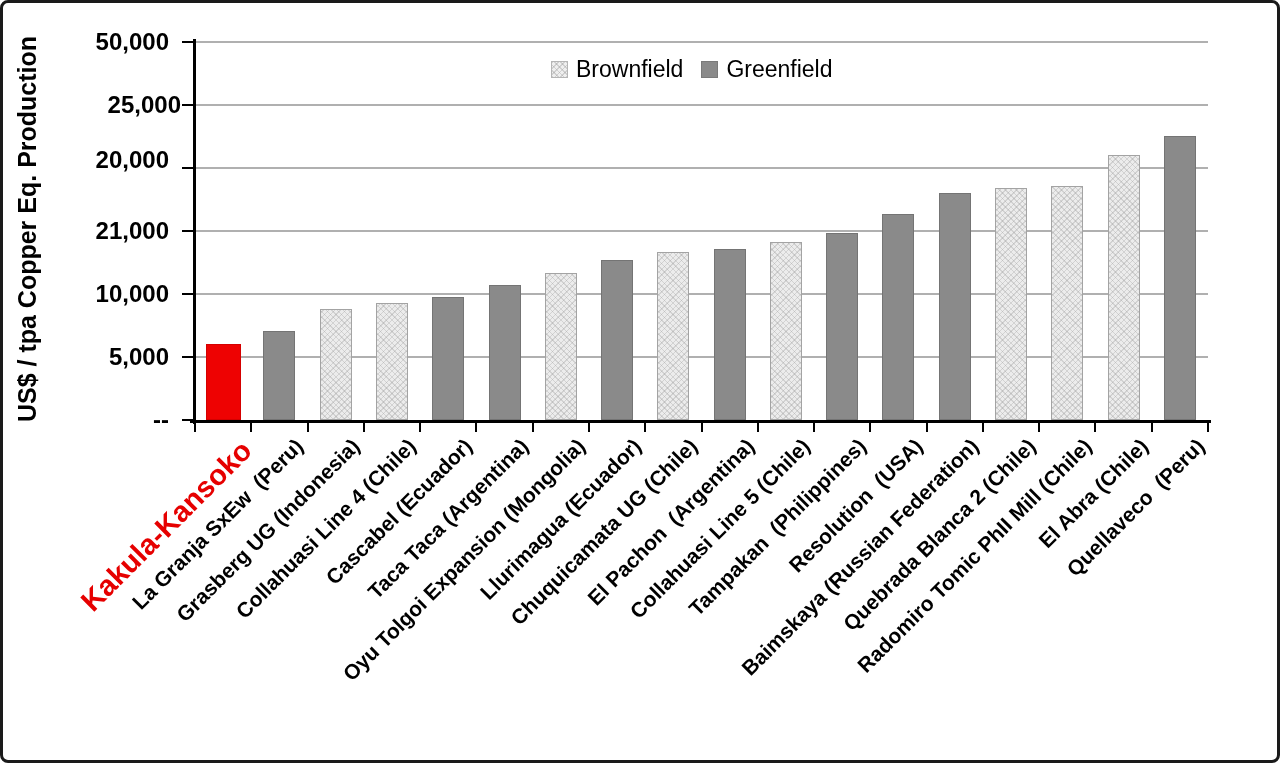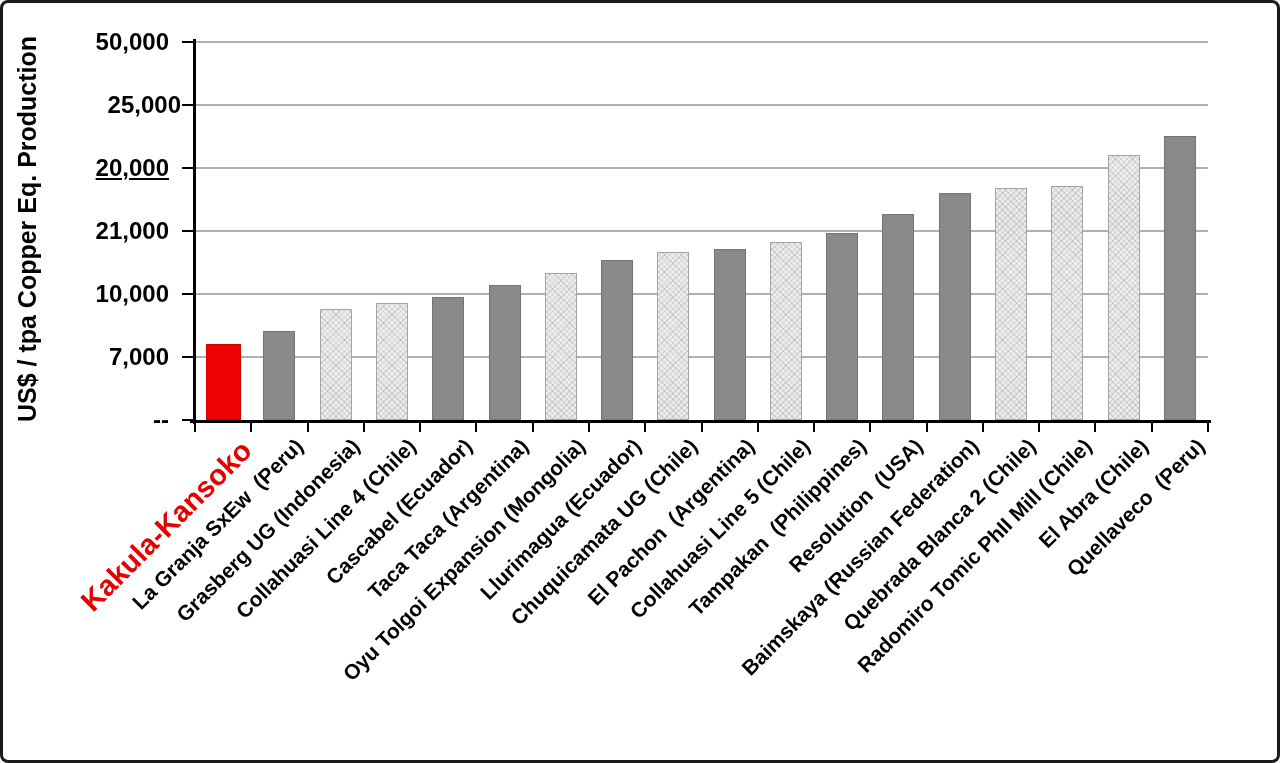--- a/index.html
+++ b/index.html
@@ -68,20 +68,30 @@
     font-size:21px;font-weight:bold;color:#000;
   }
   .x-label.hl{color:#e60000;font-size:29px;}
 </style>
 </head>
 <body>
 
 <div id="frame">
   <div id="y-title">US$ / tpa Copper Eq. Production</div>
 
+  <div id="legend">
+    <div class="legend-item">
+      <span class="swatch brownfield"></span>
+      <span class="legend-label">Brownfield</span>
+    </div>
+    <div class="legend-item">
+      <span class="swatch greenfield"></span>
+      <span class="legend-label">Greenfield</span>
+    </div>
+  </div>
 
   <div id="gridlines">
       <div class="gridline" style="left: 192px; top: 353px; width: 1013px;"></div>
       <div class="gridline" style="left: 192px; top: 290px; width: 1013px;"></div>
       <div class="gridline" style="left: 192px; top: 227px; width: 1013px;"></div>
       <div class="gridline" style="left: 192px; top: 164px; width: 1013px;"></div>
       <div class="gridline" style="left: 192px; top: 101px; width: 1013px;"></div>
       <div class="gridline" style="left: 192px; top: 38px; width: 1013px;"></div>
     </div>
   <div id="bars">
@@ -129,24 +139,24 @@
       <div class="x-tick" style="left: 866.333px; top: 420px;"></div>
       <div class="x-tick" style="left: 922.611px; top: 420px;"></div>
       <div class="x-tick" style="left: 978.889px; top: 420px;"></div>
       <div class="x-tick" style="left: 1035.17px; top: 420px;"></div>
       <div class="x-tick" style="left: 1091.44px; top: 420px;"></div>
       <div class="x-tick" style="left: 1147.72px; top: 420px;"></div>
       <div class="x-tick" style="left: 1204px; top: 420px;"></div>
     </div>
   <div id="y-labels">
       <div class="y-tick-label" style="left: 56px; top: 417px;">--</div>
-      <div class="y-tick-label" style="left: 56px; top: 354px;">7,000</div>
+      <div class="y-tick-label" style="left: 56px; top: 354px;">5,000</div>
       <div class="y-tick-label" style="left: 56px; top: 291px;">10,000</div>
       <div class="y-tick-label" style="left: 56px; top: 228px;">21,000</div>
-      <div class="y-tick-label" style="left: 56px; top: 165px; text-decoration: underline;">20,000</div>
+      <div class="y-tick-label" style="left: 56px; top: 157px;">20,000</div>
       <div class="y-tick-label" style="left: 68px; top: 102px;">25,000</div>
       <div class="y-tick-label" style="left: 56px; top: 39px;">50,000</div>
     </div>
   <div id="x-labels">
       <div class="x-label-anchor" style="left: 232.278px; top: 431px;">
         <span class="x-label hl">Kakula-Kansoko</span>
       </div>
       <div class="x-label-anchor" style="left: 288.556px; top: 431px;">
         <span class="x-label">La Granja SxEw  (Peru)</span>
       </div>

